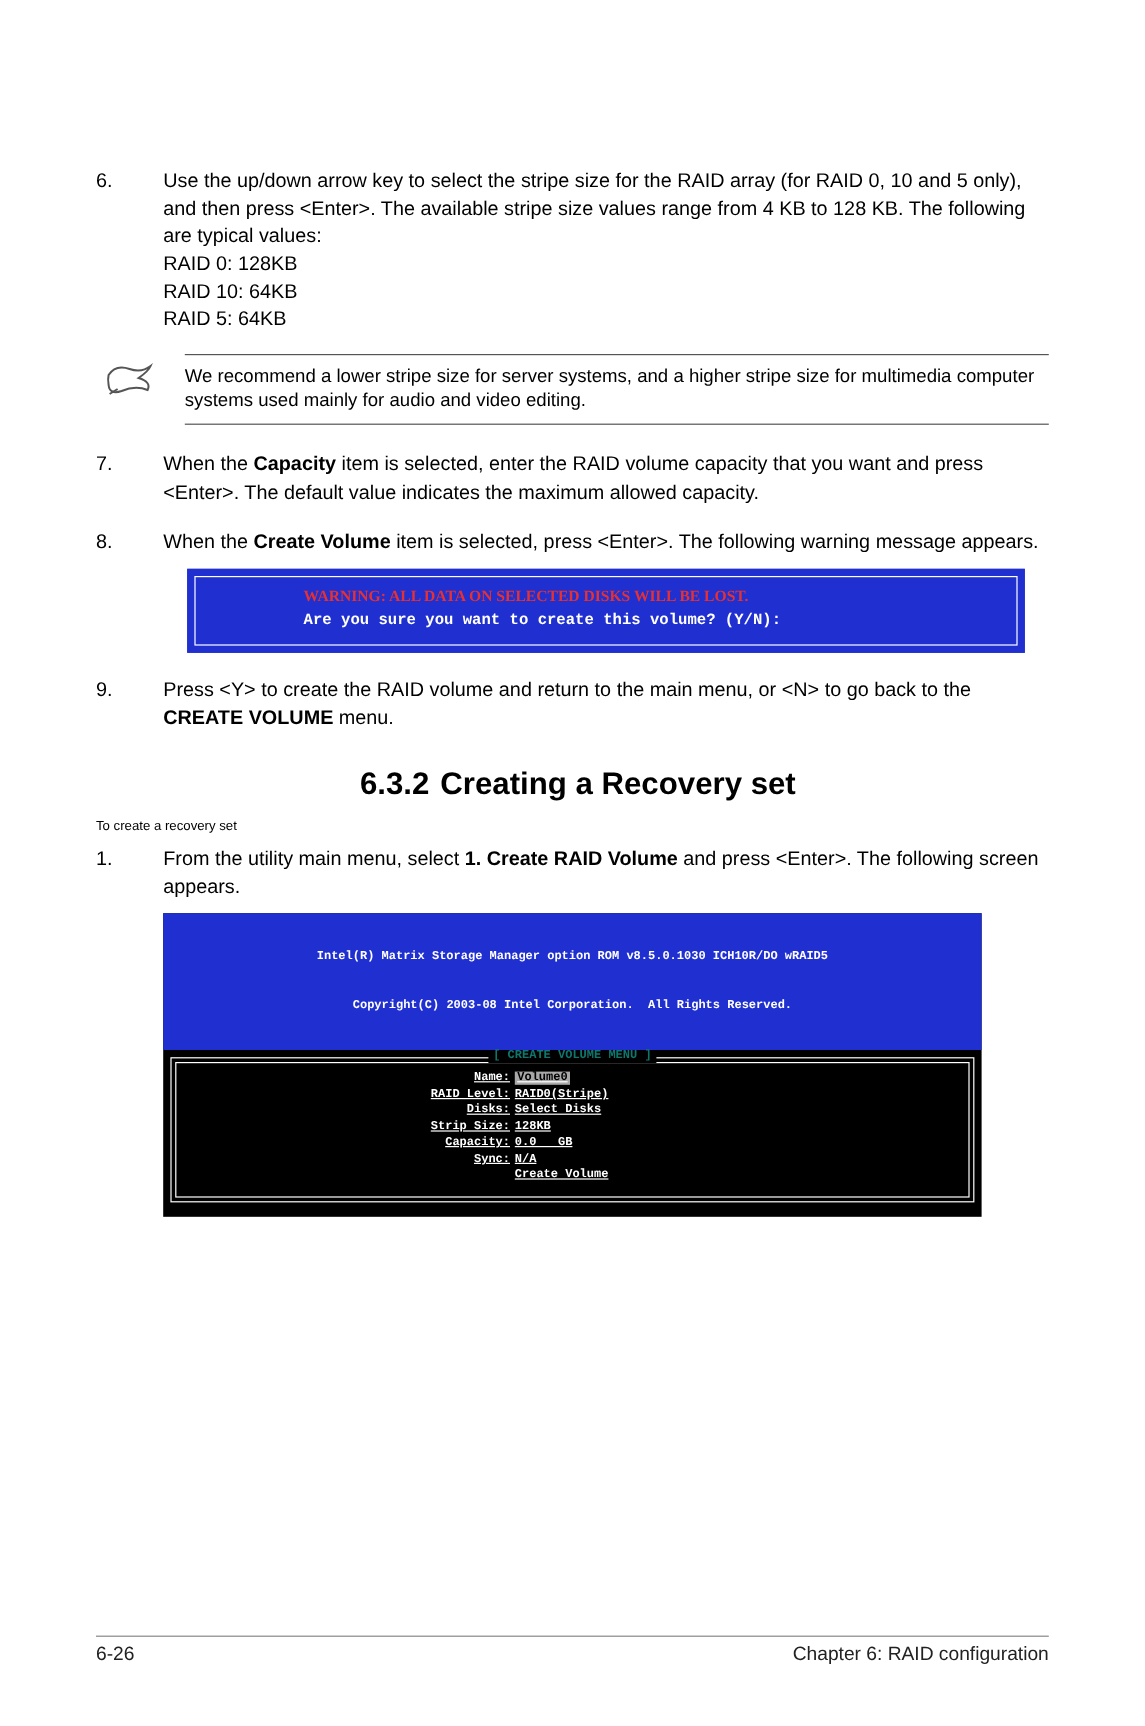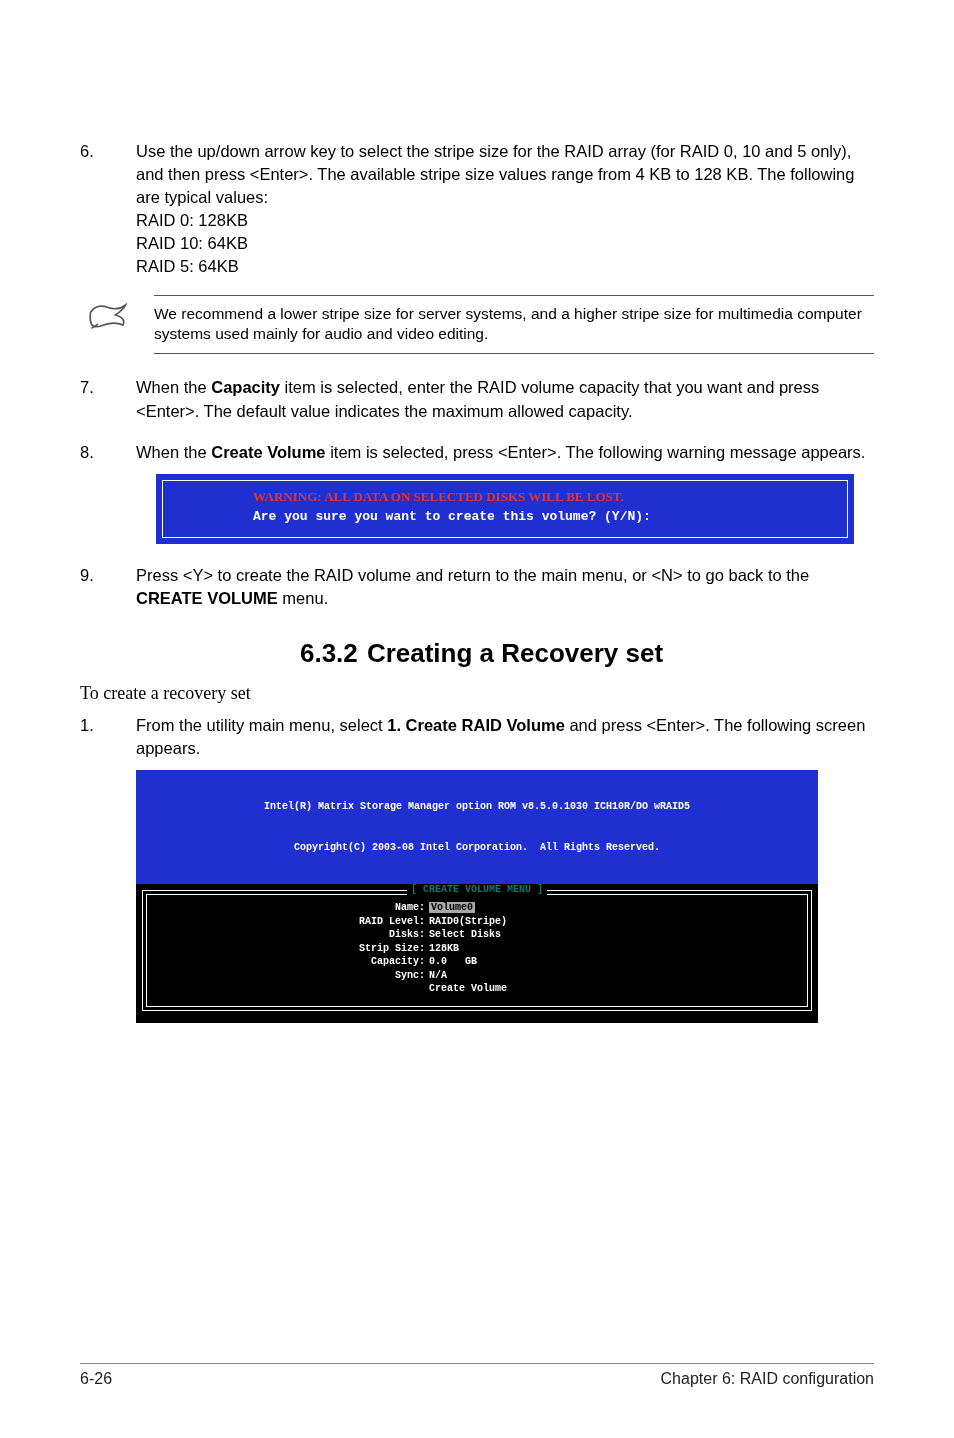--- a/index.html
+++ b/index.html
@@ -117,23 +117,22 @@
     font-size: 26px;
     font-weight: bold;
     margin: 28px 0 14px 0;
     text-align: center;
   }
   h2.section .num {
     display: inline-block;
     width: 76px;
   }
   .intro-line {
-    font-size: 18px;
+    font-size: 11px;
     margin: 0 0 10px 0;
-    font-family: Liberation Serif, serif;
   }
   ol.steps2 {
     list-style: none;
     counter-reset: itemc 0;
     padding: 0;
     margin: 0;
   }
   ol.steps2 > li {
     counter-increment: itemc;
     position: relative;
@@ -190,20 +189,21 @@
   .panel-title span {
     background: #000000;
     color: #0f766e;
     padding: 0 4px;
     font-weight: bold;
   }
   .menu-row {
     display: flex;
     justify-content: center;
     white-space: pre;
+    text-decoration: underline;
   }
   .menu-label {
     color: #ffffff;
     text-align: right;
     padding-right: 4px;
   }
   .menu-value {
     color: #ffffff;
     text-align: left;
   }

